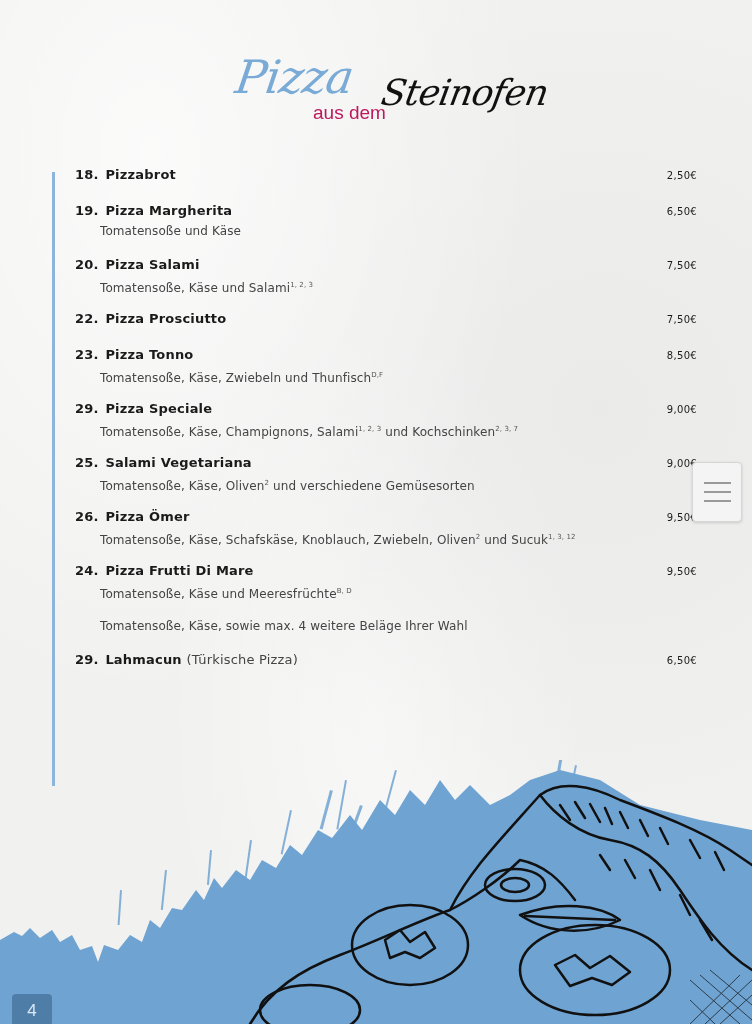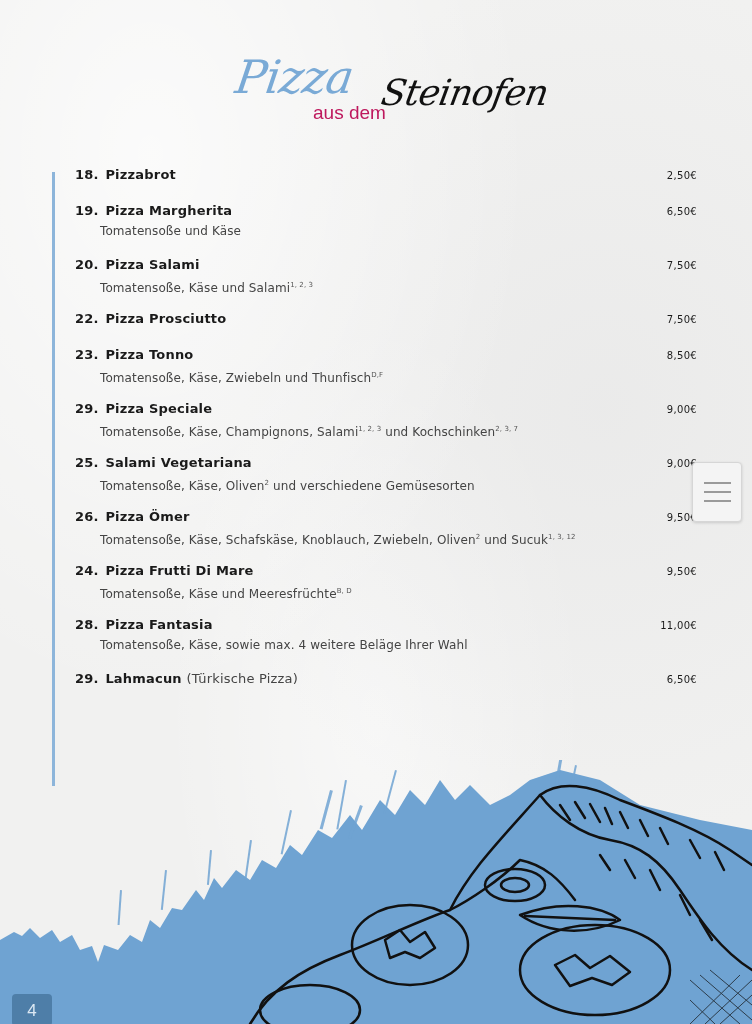--- a/index.html
+++ b/index.html
@@ -157,24 +157,20 @@
 
   <div class="item">
     <div class="line1">
       <span class="name"><span class="num">24.</span> <span>Pizza Frutti Di Mare</span></span>
       <span class="price">9,50€</span>
     </div>
     <div class="desc"><span>Tomatensoße, Käse und Meeresfrüchte</span><sup>B, D</sup></div>
   </div>
 
   <div class="item">
-    <div class="line1">
-      <span class="name"><span class="num">28.</span> <span>Pizza Fantasia</span></span>
-      <span class="price">11,00€</span>
-    </div>
     <div class="desc"><span>Tomatensoße, Käse, sowie max. 4 weitere Beläge Ihrer Wahl</span></div>
   </div>
 
   <div class="item">
     <div class="line1">
       <span class="name"><span class="num">29.</span> <span>Lahmacun</span> <span class="extra">(Türkische Pizza)</span></span>
       <span class="price">6,50€</span>
     </div>
   </div>
 </div>

